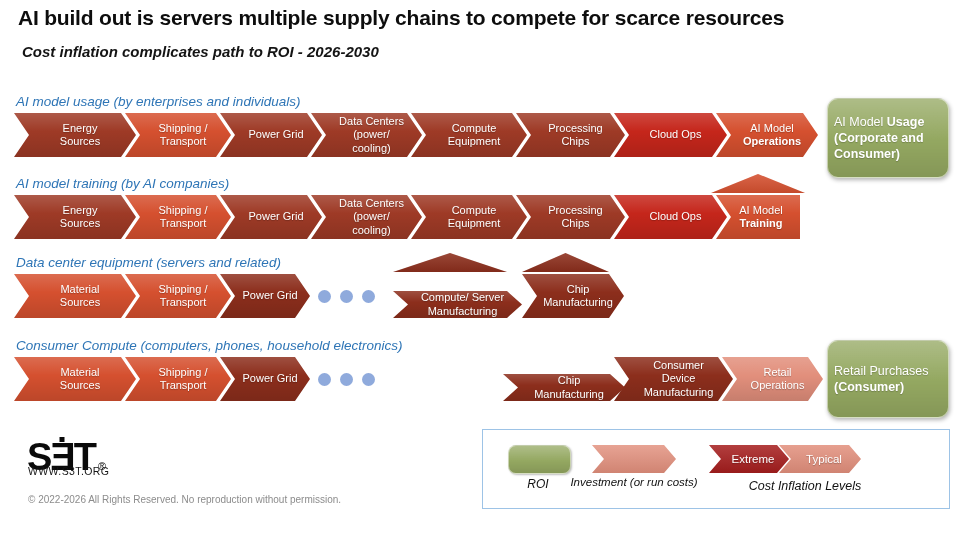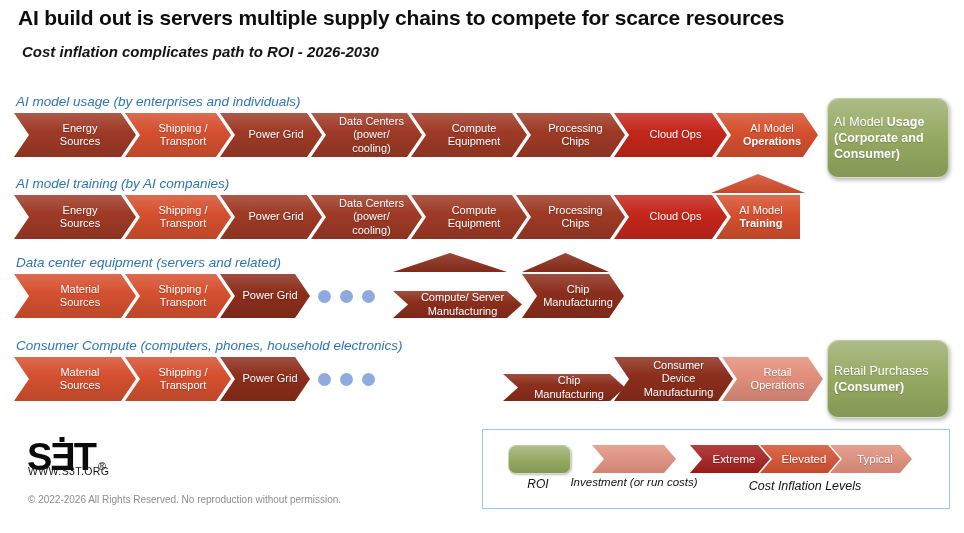--- a/index.html
+++ b/index.html
@@ -80,21 +80,21 @@
     box-shadow:1px 1px 2px rgba(0,0,0,.25);
   }
   .legend .roi-label{position:absolute;left:10px;top:47px;width:90px;text-align:center;font-size:12px;font-style:italic;color:#111;}
   .legend .inv-chev{
     position:absolute;left:109px;top:15px;width:84px;height:28px;
     background-color:var(--typical);
     background-image:linear-gradient(180deg, rgba(255,255,255,.18), rgba(0,0,0,.08));
     clip-path:polygon(0 0, calc(100% - 12px) 0, 100% 50%, calc(100% - 12px) 100%, 0 100%, 12px 50%);
   }
   .legend .inv-label{position:absolute;left:84px;top:45px;width:134px;text-align:center;font-size:11.5px;font-style:italic;line-height:1.25;color:#111;}
-  .legend-levels{position:absolute;left:207px;top:15px;display:flex;height:20px;}
+  .legend-levels{position:absolute;left:226px;top:15px;display:flex;height:20px;}
   .legend-chev{
     box-sizing:border-box;flex:0 0 auto;height:28px;width:80px;
     display:flex;align-items:center;justify-content:center;
     color:#fff;font-size:11.5px;
     padding-left:8px;
     clip-path:polygon(0 0, calc(100% - 12px) 0, 100% 50%, calc(100% - 12px) 100%, 0 100%, 12px 50%);
     background-image:linear-gradient(180deg, rgba(255,255,255,.15), rgba(0,0,0,.08));
     text-shadow:0 1px 1px rgba(0,0,0,.25);
   }
   .legend-chev + .legend-chev{margin-left:-10px;}
@@ -245,23 +245,20 @@
 
   <div class="abs legend">
     <div class="roi-swatch"></div>
     <div class="roi-label">ROI</div>
     <div class="inv-chev"></div>
     <div class="inv-label">Investment (or run costs)</div>
     <div class="legend-levels">
         <div class="legend-chev" style="background-color: rgb(165, 29, 29);">
           <span>Extreme</span>
         </div>
-        <div class="legend-chev" style="background-color: rgb(213, 80, 47);">
-          <span>Elevated</span>
-        </div>
         <div class="legend-chev" style="width: 82px; background-color: rgb(226, 143, 124);">
           <span>Typical</span>
         </div>
       </div>
     <div class="levels-label">Cost Inflation Levels</div>
   </div>
 
   <div class="abs logo"><span>S</span><span class="logo-e">Ǝ</span><span>T</span><span class="reg">®</span></div>
   <div class="abs website">WWW.S3T.ORG</div>
   <div class="abs copyright">© 2022-2026 All Rights Reserved. No reproduction without permission.</div>

